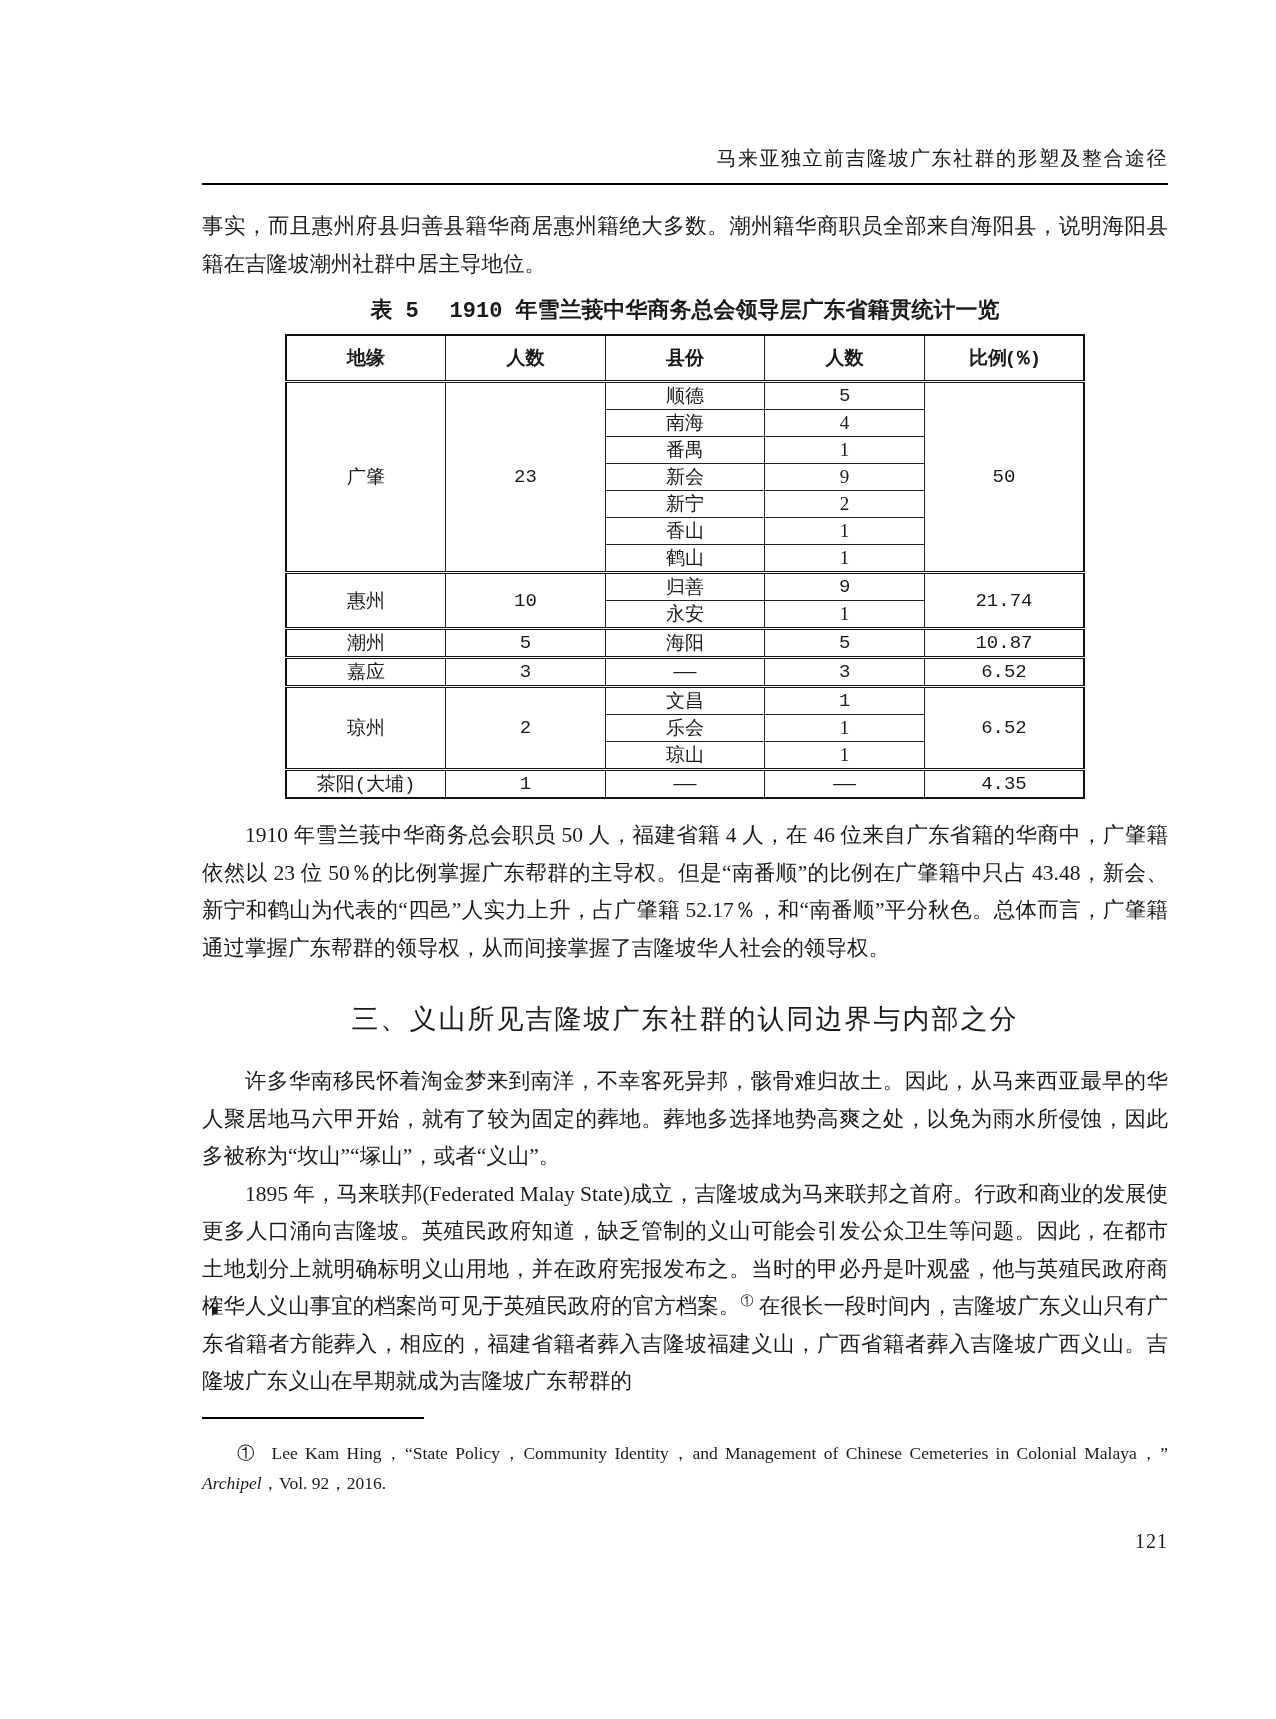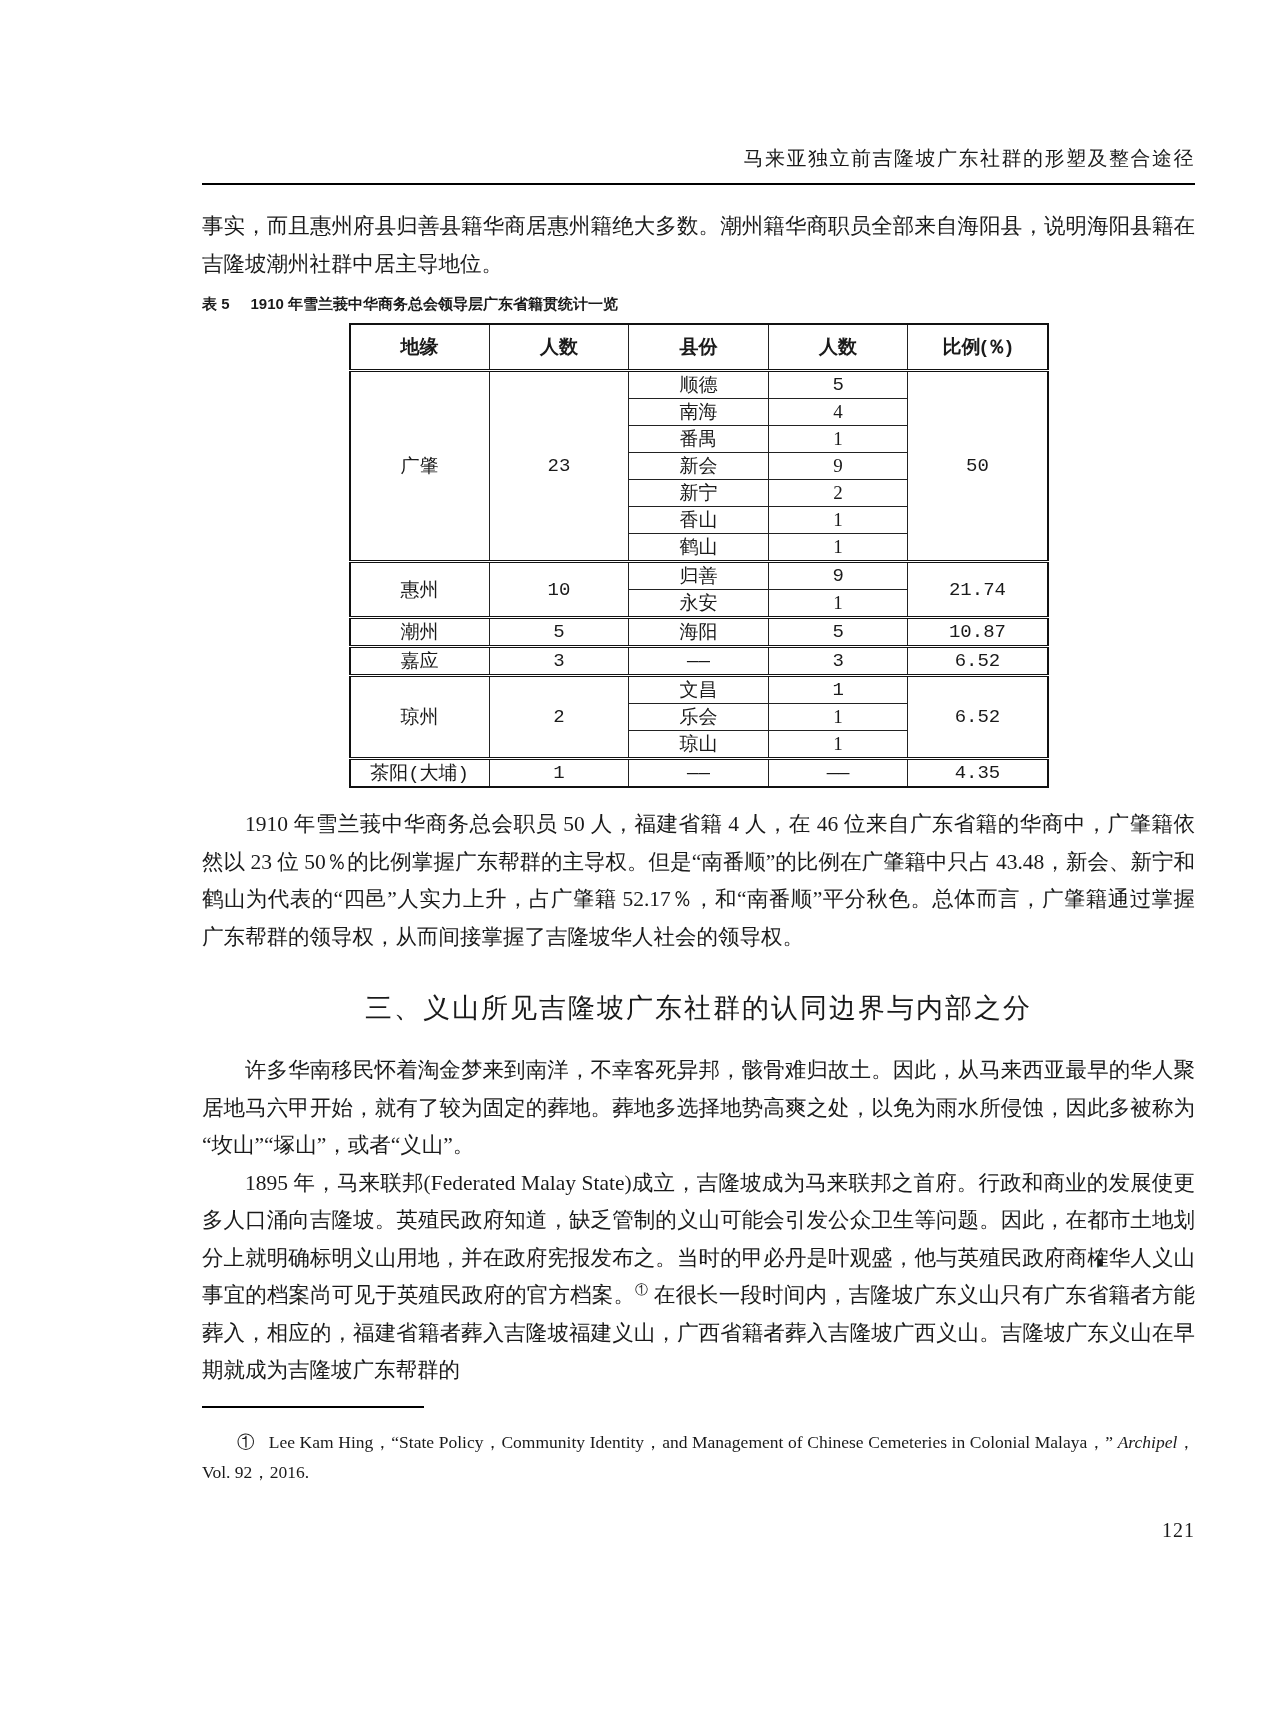--- a/index.html
+++ b/index.html
@@ -5,21 +5,21 @@
   html, body { margin: 0; padding: 0; background: #e8e8e8; }
   .page {
     width: 1276px;
     height: 1719px;
     background: #ffffff;
     color: #1a1a1a;
     position: relative;
     overflow: hidden;
     font-family: "Liberation Serif", "DejaVu Serif", serif;
     box-sizing: border-box;
-    padding: 145px 81px 0 202px;
+    padding: 145px 108px 0 202px;
   }
   .running-head {
     text-align: right;
     font-size: 20px;
     letter-spacing: 1.5px;
     line-height: 26px;
   }
   .head-rule {
     border: none;
     border-top: 2.5px solid #000;
@@ -27,28 +27,29 @@
   }
   .body-para {
     font-size: 21.5px;
     line-height: 37.5px;
     text-align: justify;
     margin: 0;
     text-indent: 2em;
   }
   .first-para { margin-top: 23px; text-indent: 0; }
   .table-caption {
-    font-family: Liberation Sans, sans-serif;
+    text-align: center;
+    font-family: Liberation Mono, monospace;
     font-weight: bold;
-    font-size: 15px;
+    font-size: 22px;
     margin: 12px 0 9px 0;
   }
   .cap-gap { display: inline-block; width: 1.4em; }
   .stats-table {
-    width: 700px;
+    width: 800px;
     margin: 0 auto;
     border-collapse: collapse;
     table-layout: fixed;
     font-size: 19px;
     border: 2px solid #111;
   }
   .stats-table th, .stats-table td {
     border: 1px solid #222;
     text-align: center;
     vertical-align: middle;

